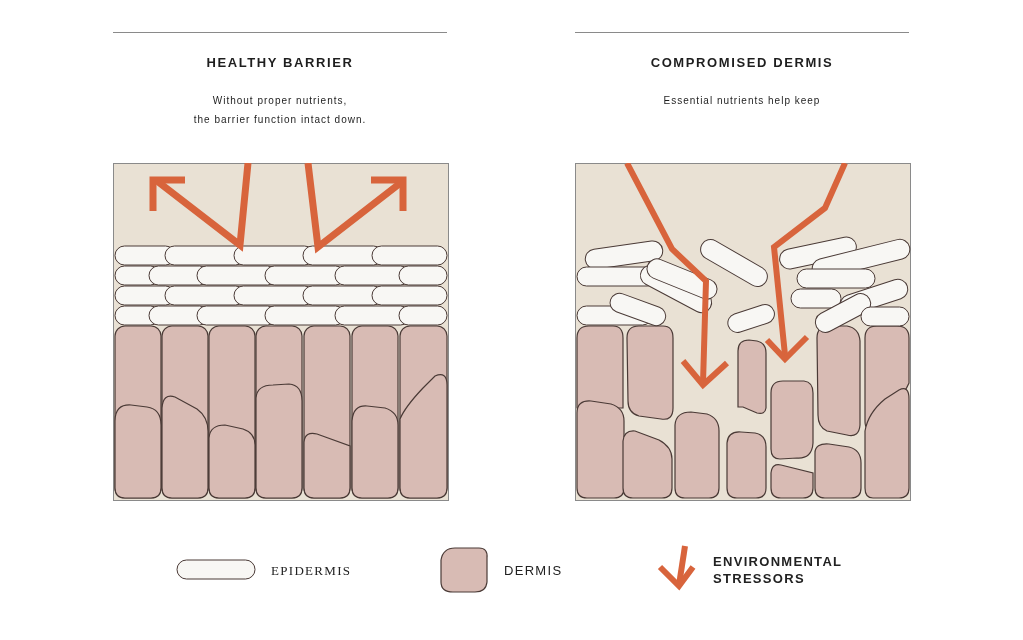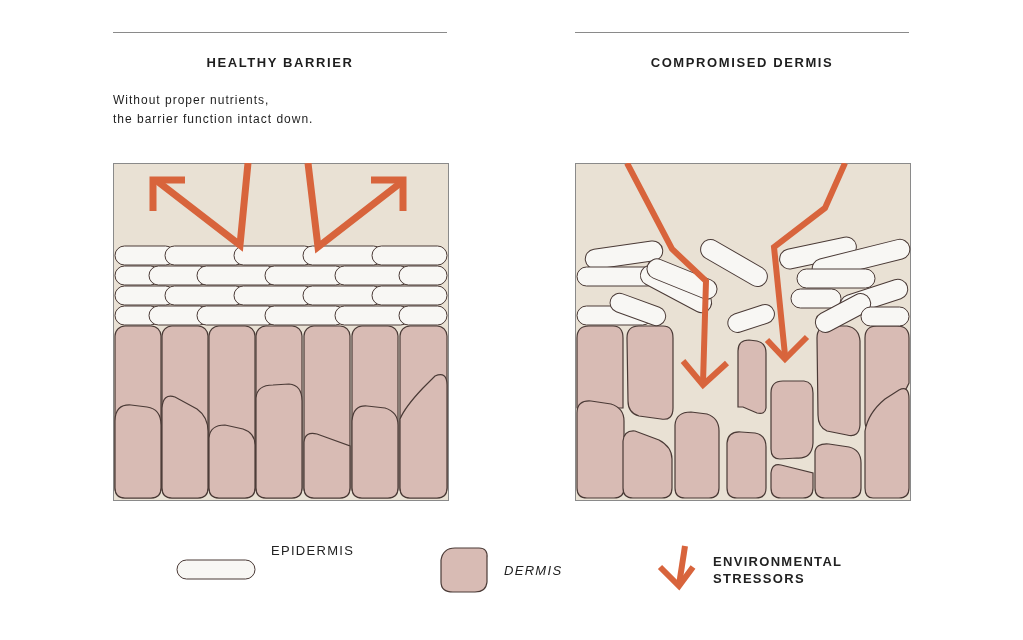--- a/index.html
+++ b/index.html
@@ -1,38 +1,39 @@
 <!DOCTYPE html>
 <html><head>
 <meta charset="utf-8">
 <style>
   html, body { margin:0; padding:0; background:#ffffff; }
   body { width:1023px; height:640px; position:relative; overflow:hidden;
          font-family:"Liberation Sans", sans-serif; color:#222; }
   .rule { position:absolute; height:1px; background:#8a8a8a; }
   .title { position:absolute; width:334px; text-align:center; font-size:13px;
            letter-spacing:1.6px; font-weight:600; color:#1e1e1e; }
-  .subtitle { position:absolute; width:334px; font-size:12px;
+  .subtitle { position:absolute; width:334px; text-align:center; font-size:10px;
               letter-spacing:1px; line-height:19px; color:#1e1e1e; }
   .diagram { position:absolute; }
   .legend-label { position:absolute; font-size:13px; letter-spacing:1.3px; color:#222; line-height:17px; }
 </style>
 </head>
 <body>
 
 <div class="rule" style="left:113px; top:32px; width:334px;"></div>
 <div class="title" style="left:113px; top:55px;">HEALTHY BARRIER</div>
 <div class="subtitle" style="left:113px; top:91px;">
   <div>Without proper nutrients,</div>
   <div>the barrier function intact down.</div>
 </div>
 
 <div class="rule" style="left:575px; top:32px; width:334px;"></div>
 <div class="title" style="left:575px; top:55px;">COMPROMISED DERMIS</div>
 <div class="subtitle" style="left:575px; top:91px;">
+  <div>Essential nutrients help keep</div>
 </div>
 
 <svg class="diagram" style="left:113px; top:163px;" width="336" height="338" viewBox="0 0 336 338">
   <rect x="0.5" y="0.5" width="335" height="337" fill="#e9e1d4" stroke="#8a8a8a" stroke-width="1"></rect>
 
   <g fill="#d8bbb4" stroke="#4a3a36" stroke-width="1.2">
     <rect x="2" y="163" width="46" height="172" rx="10"></rect>
     <rect x="49" y="163" width="46" height="172" rx="10"></rect>
     <rect x="96" y="163" width="46" height="172" rx="10"></rect>
     <rect x="143" y="163" width="46" height="172" rx="10"></rect>
@@ -127,26 +128,26 @@
     <polyline points="52,0 97,86 131,118 128,220"></polyline>
     <polyline points="108,198 128,222 152,200"></polyline>
     <polyline points="270,0 250,45 199,84 210,192"></polyline>
     <polyline points="192,177 210,196 232,174"></polyline>
   </g>
 </svg>
 
 <svg style="position:absolute; left:176px; top:559px;" width="80" height="22" viewBox="0 0 80 22">
   <rect x="1" y="1" width="78" height="19" rx="9.5" fill="#f8f7f4" stroke="#4a3a36" stroke-width="1"></rect>
 </svg>
-<div class="legend-label" style="left:271px; top:542px;">EPIDERMIS</div>
+<div class="legend-label" style="left:271px; top:562px;font-family:Liberation Serif, serif;">EPIDERMIS</div>
 
 <svg style="position:absolute; left:439px; top:546px;" width="52" height="48" viewBox="0 0 52 48">
   <path d="M2 14 Q4 2 16 2 L40 2 Q49 2 48 12 L48 36 Q47 46 36 46 L14 46 Q2 46 2 36 Z" fill="#d8bbb4" stroke="#4a3a36" stroke-width="1.2"></path>
 </svg>
-<div class="legend-label" style="left:504px; top:562px;font-style:italic;">DERMIS</div>
+<div class="legend-label" style="left:504px; top:562px;">DERMIS</div>
 
 <svg style="position:absolute; left:655px; top:545px;" width="44" height="46" viewBox="0 0 44 46">
   <polyline points="30,1 24,40" fill="none" stroke="#d8643c" stroke-width="6"></polyline>
   <polyline points="5,22 24,41 38,22" fill="none" stroke="#d8643c" stroke-width="6" stroke-linejoin="miter"></polyline>
 </svg>
 <div class="legend-label" style="left:713px; top:553px;font-weight:bold;">
   <div>ENVIRONMENTAL</div>
   <div>STRESSORS</div>
 </div>
 

